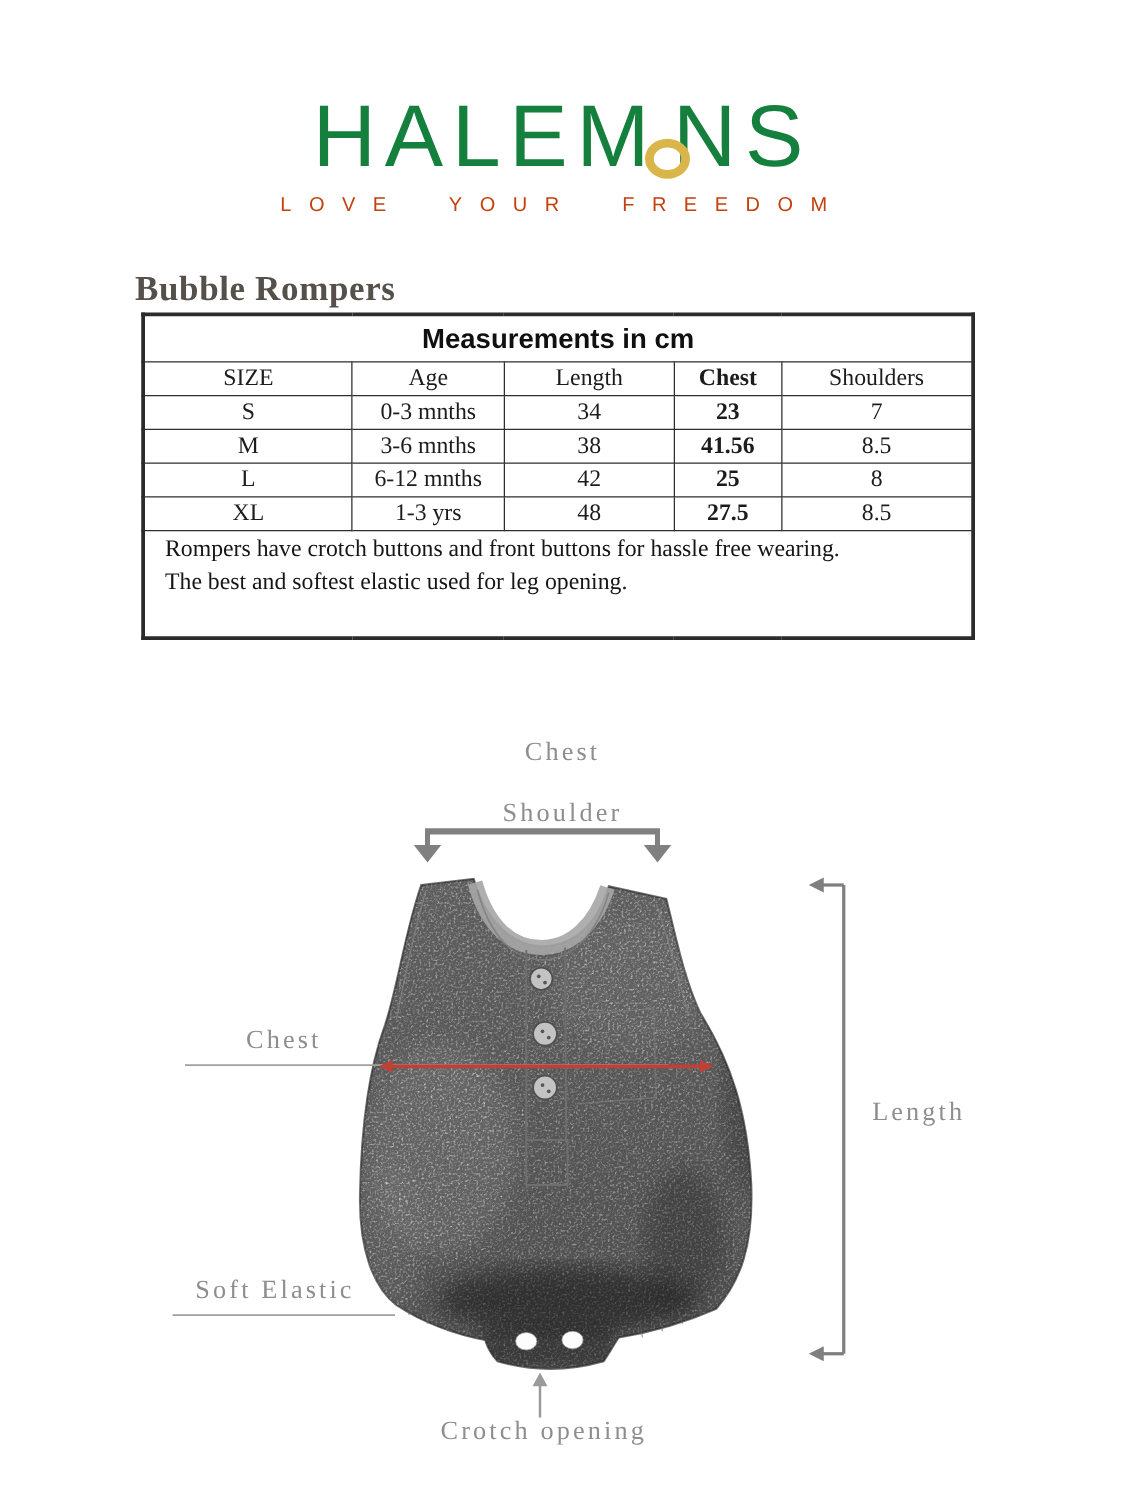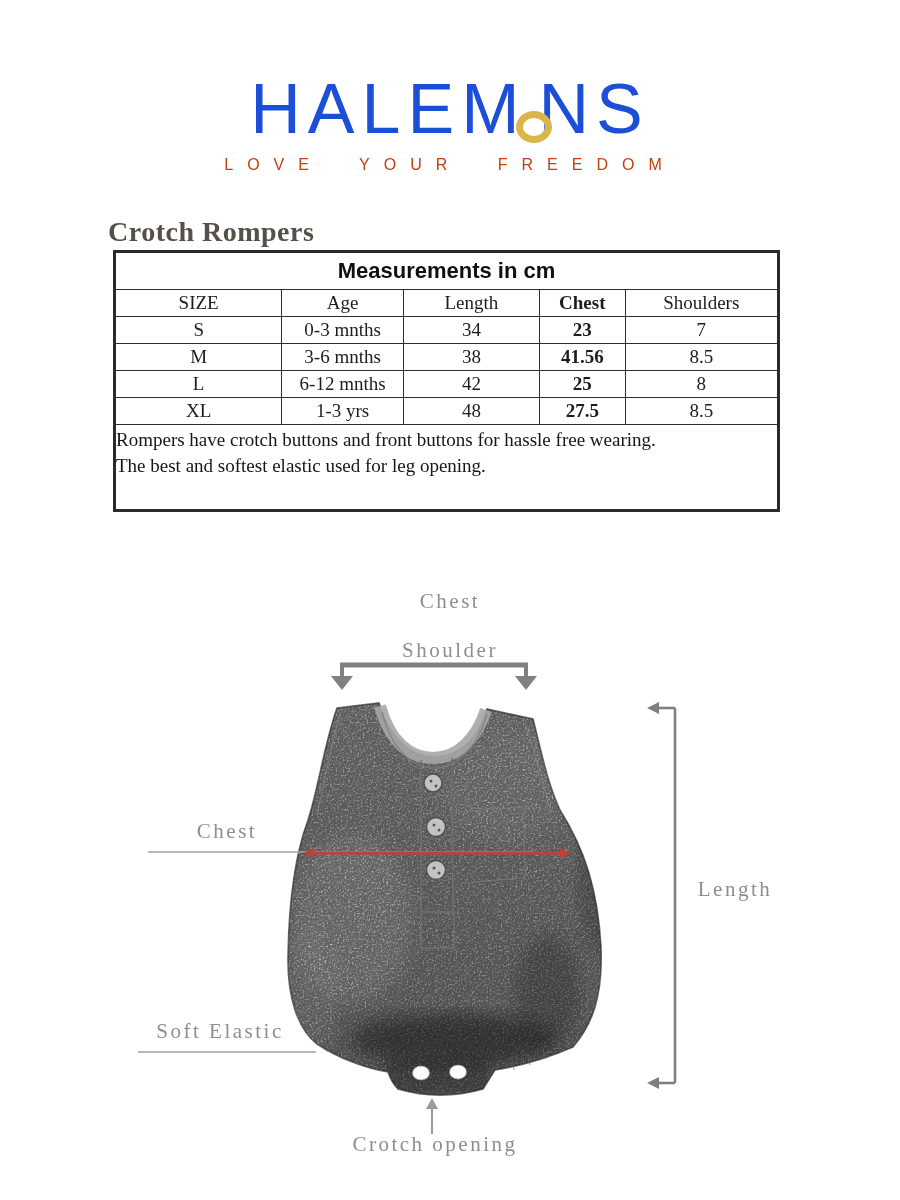--- a/index.html
+++ b/index.html
@@ -8,21 +8,21 @@
     position:relative; width:900px; height:1200px;
     background:#ffffff; overflow:hidden;
     font-family:"Liberation Serif", serif; color:#1c1c1c;
   }
 
   
   .brand-header { position:absolute; top:34px; left:0; right:0; text-align:center; }
   .logo-row { display:inline-flex; align-items:baseline; line-height:1; }
   .logo-part {
     font-family:"Liberation Sans", sans-serif;
-    font-size:70px; font-weight:400; letter-spacing:7px; color:#1d4ed8;
+    font-size:70px; font-weight:400; letter-spacing:7px; color:#15803d;
   }
   .logo-o {
     display:inline-block; width:36px; height:32px;
     border:7px solid #d9b54a; border-radius:50%;
     position:relative; top:10px; margin-left:-10px; margin-right:-14px; z-index:2;
   }
   .logo-part.right { position:relative; z-index:1;margin-top:40px; }
   .tagline {
     margin-top:12px;
     font-family:"Liberation Sans", sans-serif;
@@ -35,21 +35,21 @@
     font-family:"Liberation Serif", serif;
     font-size:28px; font-weight:700; color:#56504b; letter-spacing:0.5px;
   }
   table.size-table {
     position:absolute; top:250px; left:113px; width:667px;
     border-collapse:collapse; table-layout:fixed;
     border:3px solid #2b2b2b;
     font-size:19px;
   }
   table.size-table th, table.size-table td {
-    border:1.5px solid #2e2e2e; text-align:center; padding:2px 0;
+    border:1.5px solid #2e2e2e; text-align:center; padding:2px 16px;
   }
   .caption-row th {
     font-family:"Liberation Sans", sans-serif;
     font-size:22px; font-weight:700; color:#101010; height:38px;
   }
   .head-row th { font-weight:400; height:27px; }
   .head-row th.bold { font-weight:700; }
   .data-row td { height:27px; }
   .data-row td.bold { font-weight:700; }
   td.note-cell {
@@ -72,21 +72,21 @@
 
   <header class="brand-header">
     <div class="logo-row">
       <span class="logo-part">HALEM</span>
       <span class="logo-o"></span>
       <span class="logo-part right">NS</span>
     </div>
     <div class="tagline">LOVE YOUR FREEDOM</div>
   </header>
 
-  <h1 class="page-title">Crotch Rompers</h1>
+  <h1 class="page-title">Bubble Rompers</h1>
 
   <table class="size-table">
     <colgroup>
       <col style="width:25.2%">
         <col style="width:18.3%">
         <col style="width:20.5%">
         <col style="width:12.9%">
         <col style="width:23.1%">
     </colgroup>
     <tbody>

